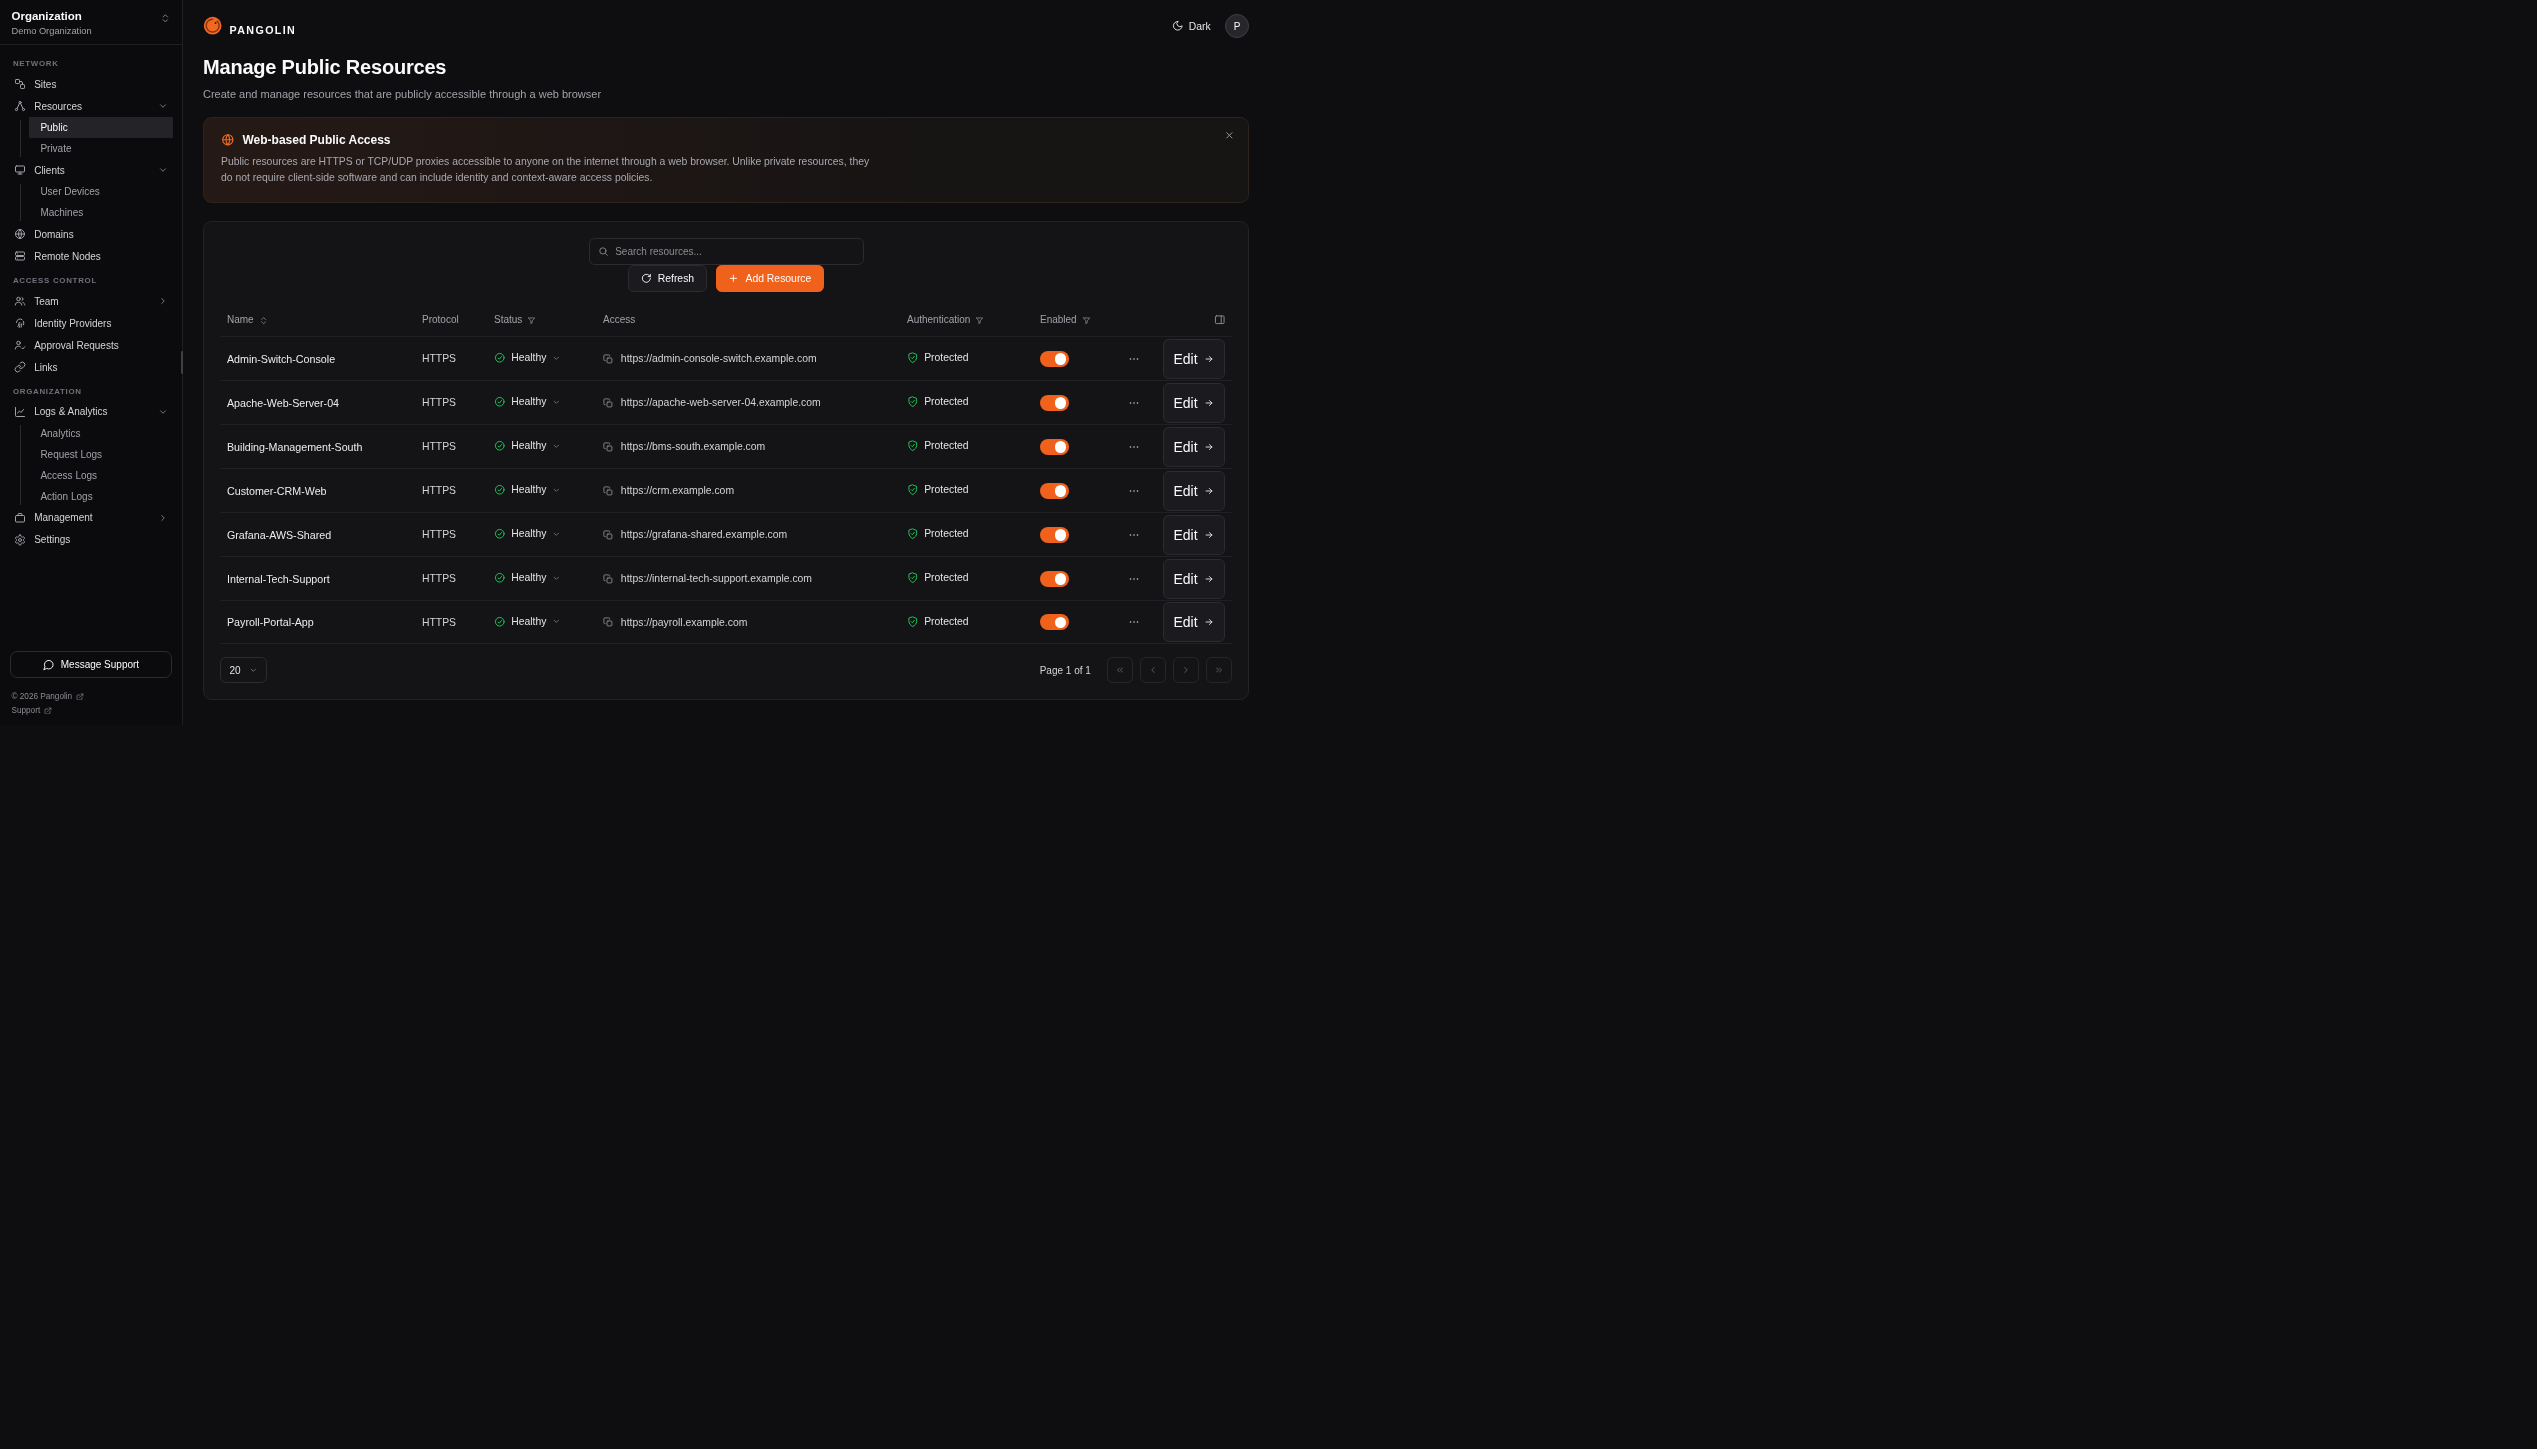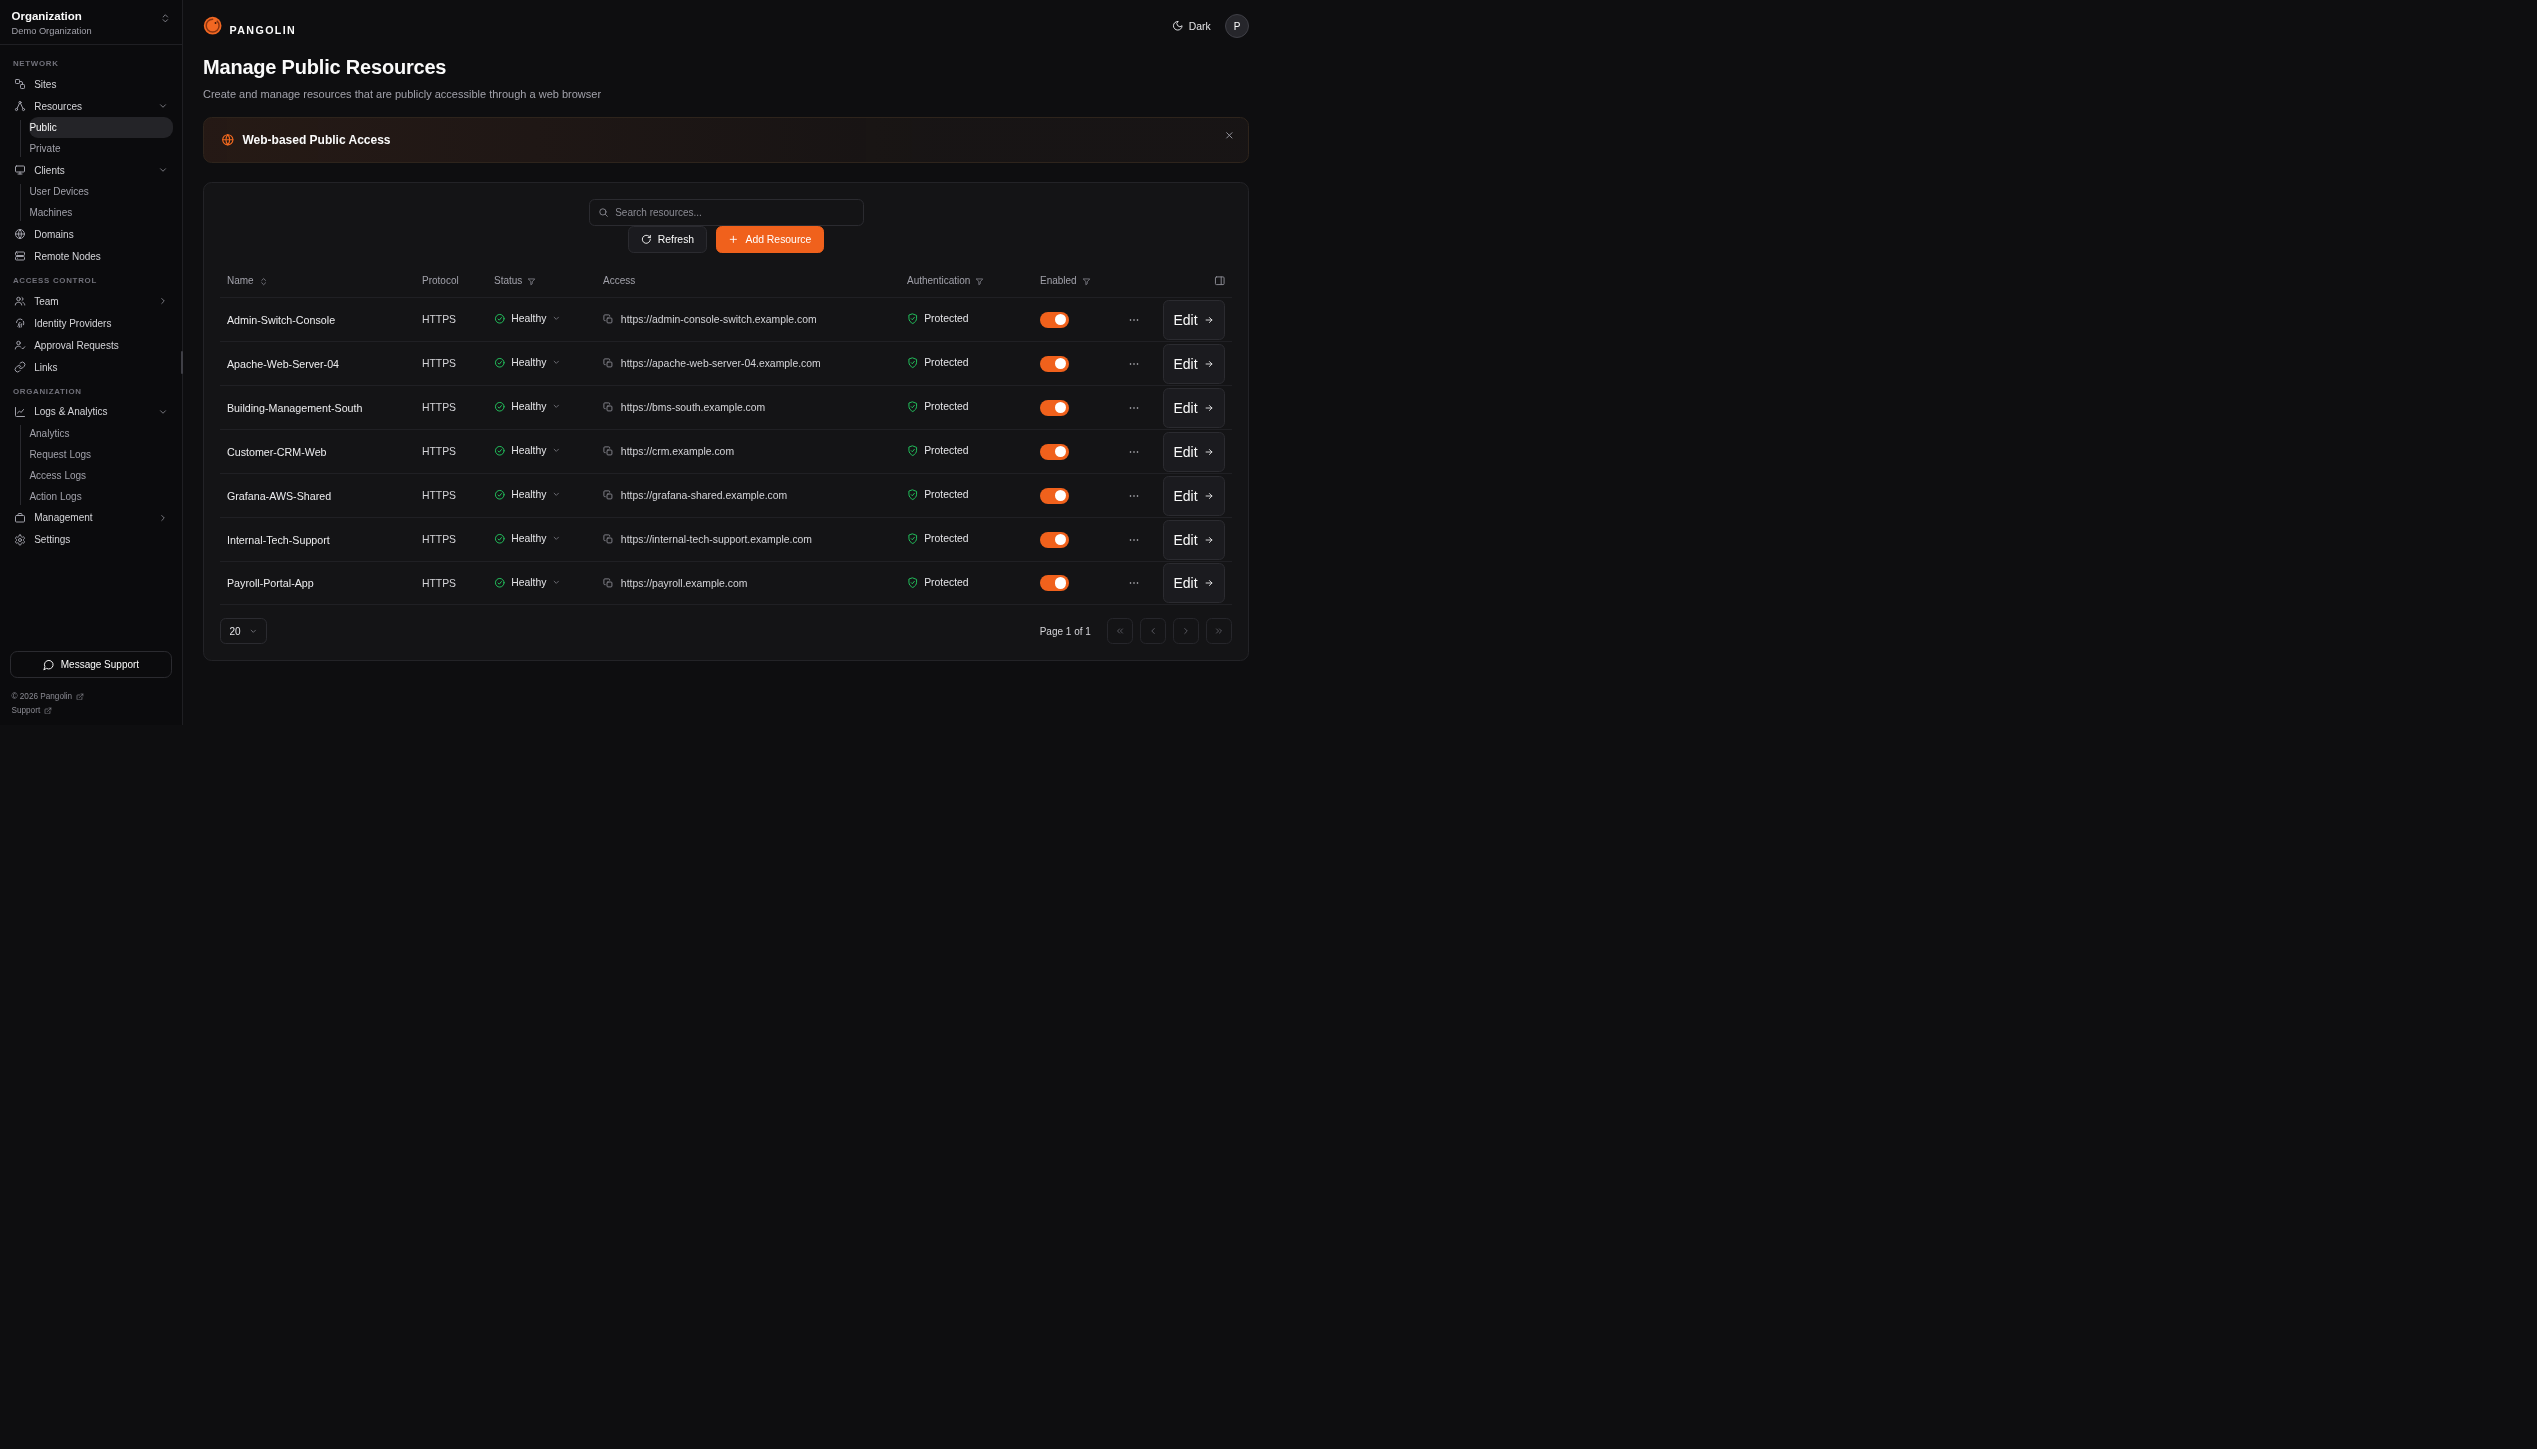--- a/index.html
+++ b/index.html
@@ -13,21 +13,21 @@
   .org-label{font-size:11.5px;font-weight:700;color:#fafafa;}
   .org-name{font-size:9.3px;color:#a1a1aa;margin-top:3.6px;}
   .org-chev{color:#8b8b93;margin-top:2.9px;}
   .nav{flex:1;padding:5.7px 8.6px;overflow:hidden;}
   .nav-section-title{font-size:7.9px;letter-spacing:.09em;color:#71717a;font-weight:700;padding:8.6px 4.3px 5px;}
   .nav-item{display:flex;align-items:center;gap:7.9px;padding:5px 5.7px;border-radius:5.7px;color:#d4d4d8;font-size:10px;cursor:pointer;}
   .nav-item .icon{color:#a1a1aa;display:flex;}
   .nav-item .chev{margin-left:auto;color:#8b8b93;display:flex;}
   .nav-children{position:relative;margin-left:11.5px;padding-left:9.3px;}
   .nav-children::before{content:"";position:absolute;left:0;top:2.1px;bottom:2.1px;width:0.7px;background:#2a2a2f;}
-  .nav-subitem{display:block;padding:5px 0;border-radius:9px;font-size:10px;color:#a1a1aa;cursor:pointer;}
+  .nav-subitem{display:block;padding:5px 11px;border-radius:1px;font-size:10px;color:#a1a1aa;cursor:pointer;}
   .nav-subitem.active{background:#242428;color:#fafafa;}
   .support-btn{margin:8.6px 10px 7.2px;height:27px;border:0.7px solid #2b2b30;border-radius:7.2px;background:transparent;color:#fafafa;font-size:10px;font-family:inherit;display:flex;align-items:center;justify-content:center;gap:6.4px;cursor:pointer;}
   .sidebar-footer{padding:1.4px 11.5px 10px;color:#8b8b93;font-size:8.2px;}
   .footer-line{display:flex;align-items:center;gap:3.6px;margin-top:5px;cursor:pointer;}
   .resize-handle{position:absolute;right:-1.4px;top:calc(50% - 11.5px);height:23px;width:2.9px;border-radius:2.1px;background:#3f3f46;cursor:col-resize;}
 
   
   .main{flex:1;display:flex;flex-direction:column;background:#0e0e10;min-width:0;}
   .topbar{height:52px;display:flex;align-items:center;justify-content:space-between;padding:0 20px;}
   .brand{display:flex;align-items:flex-end;gap:7.2px;cursor:pointer;}
@@ -349,20 +349,21 @@
       <div class="banner-head">
         <span class="banner-globe">
           <svg width="13.6" height="13.6" viewBox="0 0 24 24" fill="none" stroke="currentColor" stroke-width="2" stroke-linecap="round" stroke-linejoin="round">
               <circle cx="12" cy="12" r="9"></circle>
               <path d="M3 12h18"></path>
               <path d="M12 3a14 14 0 0 1 0 18M12 3a14 14 0 0 0 0 18"></path>
             </svg>
         </span>
         <span class="banner-title">Web-based Public Access</span>
       </div>
+      <p class="banner-body">Public resources are HTTPS or TCP/UDP proxies accessible to anyone on the internet through a web browser. Unlike private resources, they do not require client-side software and can include identity and context-aware access policies.</p>
       <button class="banner-close">
         <span>
             <svg width="10.7" height="10.7" viewBox="0 0 24 24" fill="none" stroke="currentColor" stroke-width="2" stroke-linecap="round" stroke-linejoin="round">
               <path d="M18 6 6 18M6 6l12 12"></path>
             </svg>
           </span>
       </button>
     </section>
 
     <section class="card">

